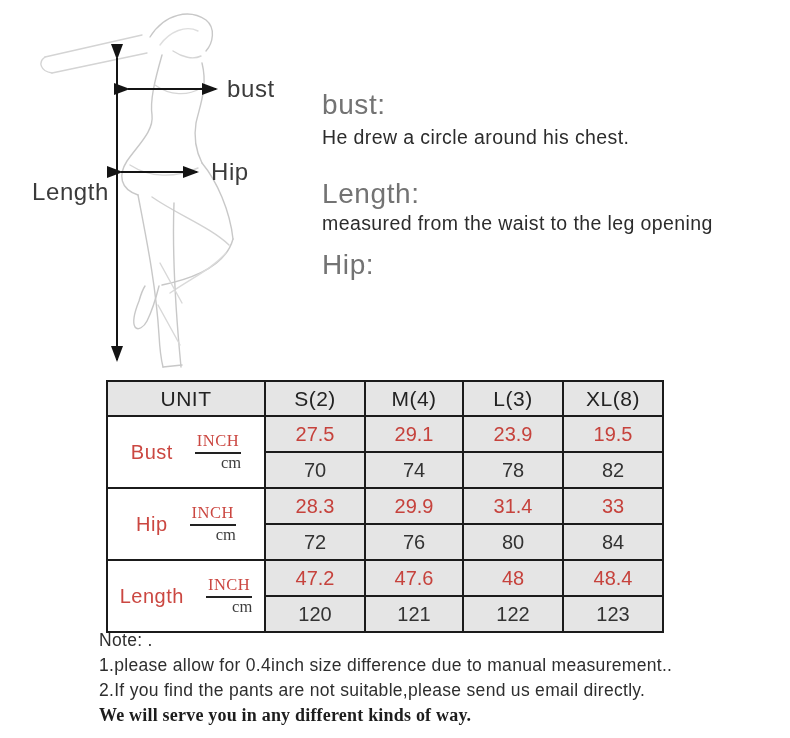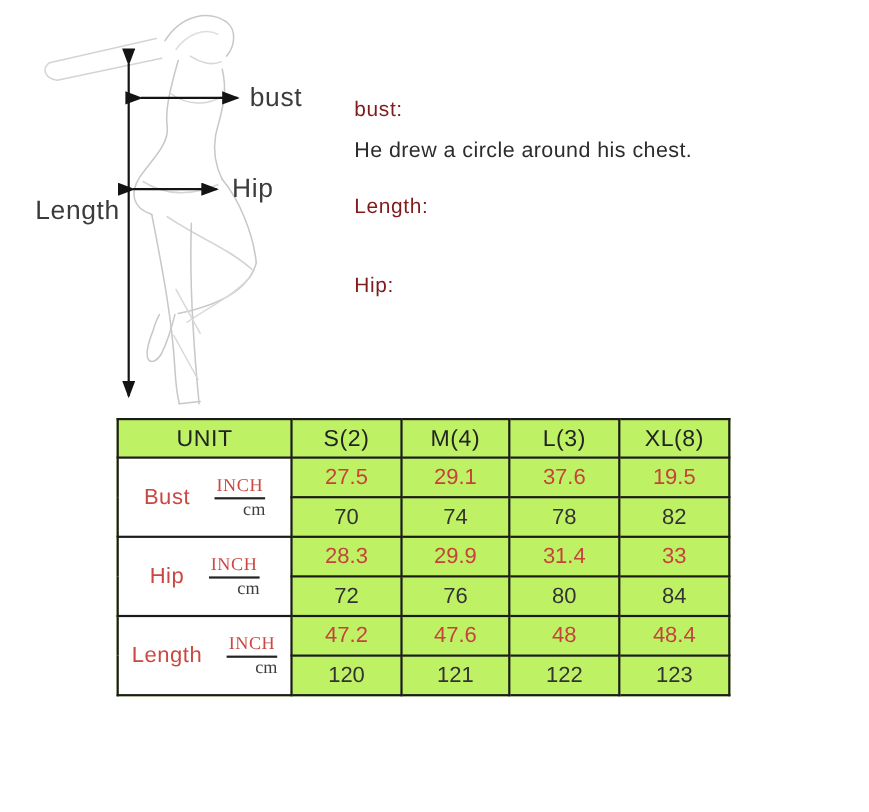--- a/index.html
+++ b/index.html
@@ -7,29 +7,29 @@
         font-family:"Liberation Sans",sans-serif;color:#2d2d2d;}
 
   
   #sketch-svg{position:absolute;left:10px;top:5px;}
   .fig-label{position:absolute;font-size:24px;color:#3b3b3b;letter-spacing:0.6px;white-space:nowrap;}
   .fig-label.length{left:32px;top:178px;}
   .fig-label.bust{left:227px;top:75px;}
   .fig-label.hip{left:211px;top:158px;}
 
   
-  .desc-heading{position:absolute;left:322px;font-size:19px;color:#7f1d1d;letter-spacing:0.6px;white-space:nowrap;text-align:center;}
+  .desc-heading{position:absolute;left:322px;font-size:28px;color:#737373;letter-spacing:0.6px;white-space:nowrap;text-align:center;}
   .desc-body{position:absolute;left:322px;font-size:19.5px;color:#2c2c2c;letter-spacing:0.4px;white-space:nowrap;}
   .h-bust{top:89px;}   .b-bust{top:126px;}
   .h-length{top:178px;}.b-length{top:212px;}
   .h-hip{top:249px;}   .b-hip{top:294px;}
 
   
   table.size{position:absolute;left:106px;top:380px;width:556px;border-collapse:collapse;
-             table-layout:fixed;background:#bef264;}
+             table-layout:fixed;background:#e5e5e5;}
   table.size th,table.size td{border:2px solid #1b1b1b;text-align:center;vertical-align:middle;
              padding:0;font-weight:normal;}
   table.size thead th{height:33px;font-size:21px;color:#232323;letter-spacing:0.5px;}
   table.size td{height:34px;font-size:20px;}
   td.val-inch{color:#c6423c;}
   td.val-cm{color:#333333;}
   td.label-cell{background:#fff;}
   .label-wrap{display:flex;align-items:center;justify-content:center;gap:22px;}
   .row-label{color:#cb4741;font-size:20px;letter-spacing:0.5px;}
   .fraction{display:inline-flex;flex-direction:column;align-items:flex-end;line-height:1.15;font-family:Liberation Serif, serif;}
@@ -95,20 +95,21 @@
   </svg>
 
   <div class="fig-label length">Length</div>
   <div class="fig-label bust">bust</div>
   <div class="fig-label hip">Hip</div>
 
   <div class="desc-heading h-bust">bust:</div>
   <div class="desc-body b-bust">He drew a circle around his chest.</div>
 
   <div class="desc-heading h-length">Length:</div>
+  <div class="desc-body b-length">measured from the waist to the leg opening</div>
 
   <div class="desc-heading h-hip">Hip:</div>
 
   <table class="size">
     <colgroup>
       <col style="width:158px">
         <col style="width:100px">
         <col style="width:98px">
       <col style="width:100px">
         <col style="width:100px">
@@ -129,21 +130,21 @@
           <div class="label-wrap">
             <span class="row-label">Bust</span>
             <span class="fraction">
               <span class="top">INCH</span>
               <span class="bottom">cm</span>
             </span>
           </div>
         </td>
         <td class="val-inch">27.5</td>
         <td class="val-inch">29.1</td>
-        <td class="val-inch">37.6</td>
+        <td class="val-inch">23.9</td>
         <td class="val-inch">19.5</td>
       </tr>
       <tr>
         <td class="val-cm">70</td>
         <td class="val-cm">74</td>
         <td class="val-cm">78</td>
         <td class="val-cm">82</td>
       </tr>
 
       <tr>
@@ -185,14 +186,20 @@
       </tr>
       <tr>
         <td class="val-cm">120</td>
         <td class="val-cm">121</td>
         <td class="val-cm">122</td>
         <td class="val-cm">123</td>
       </tr>
     </tbody>
   </table>
 
+  <div class="notes">
+    <div>Note: .</div>
+    <div>1.please allow for 0.4inch size difference due to manual measurement..</div>
+    <div>2.If you find the pants are not suitable,please send us email directly.</div>
+    <div class="footer">We will serve you in any different kinds of way.</div>
+  </div>
 
 </div>
 
 </body></html>

